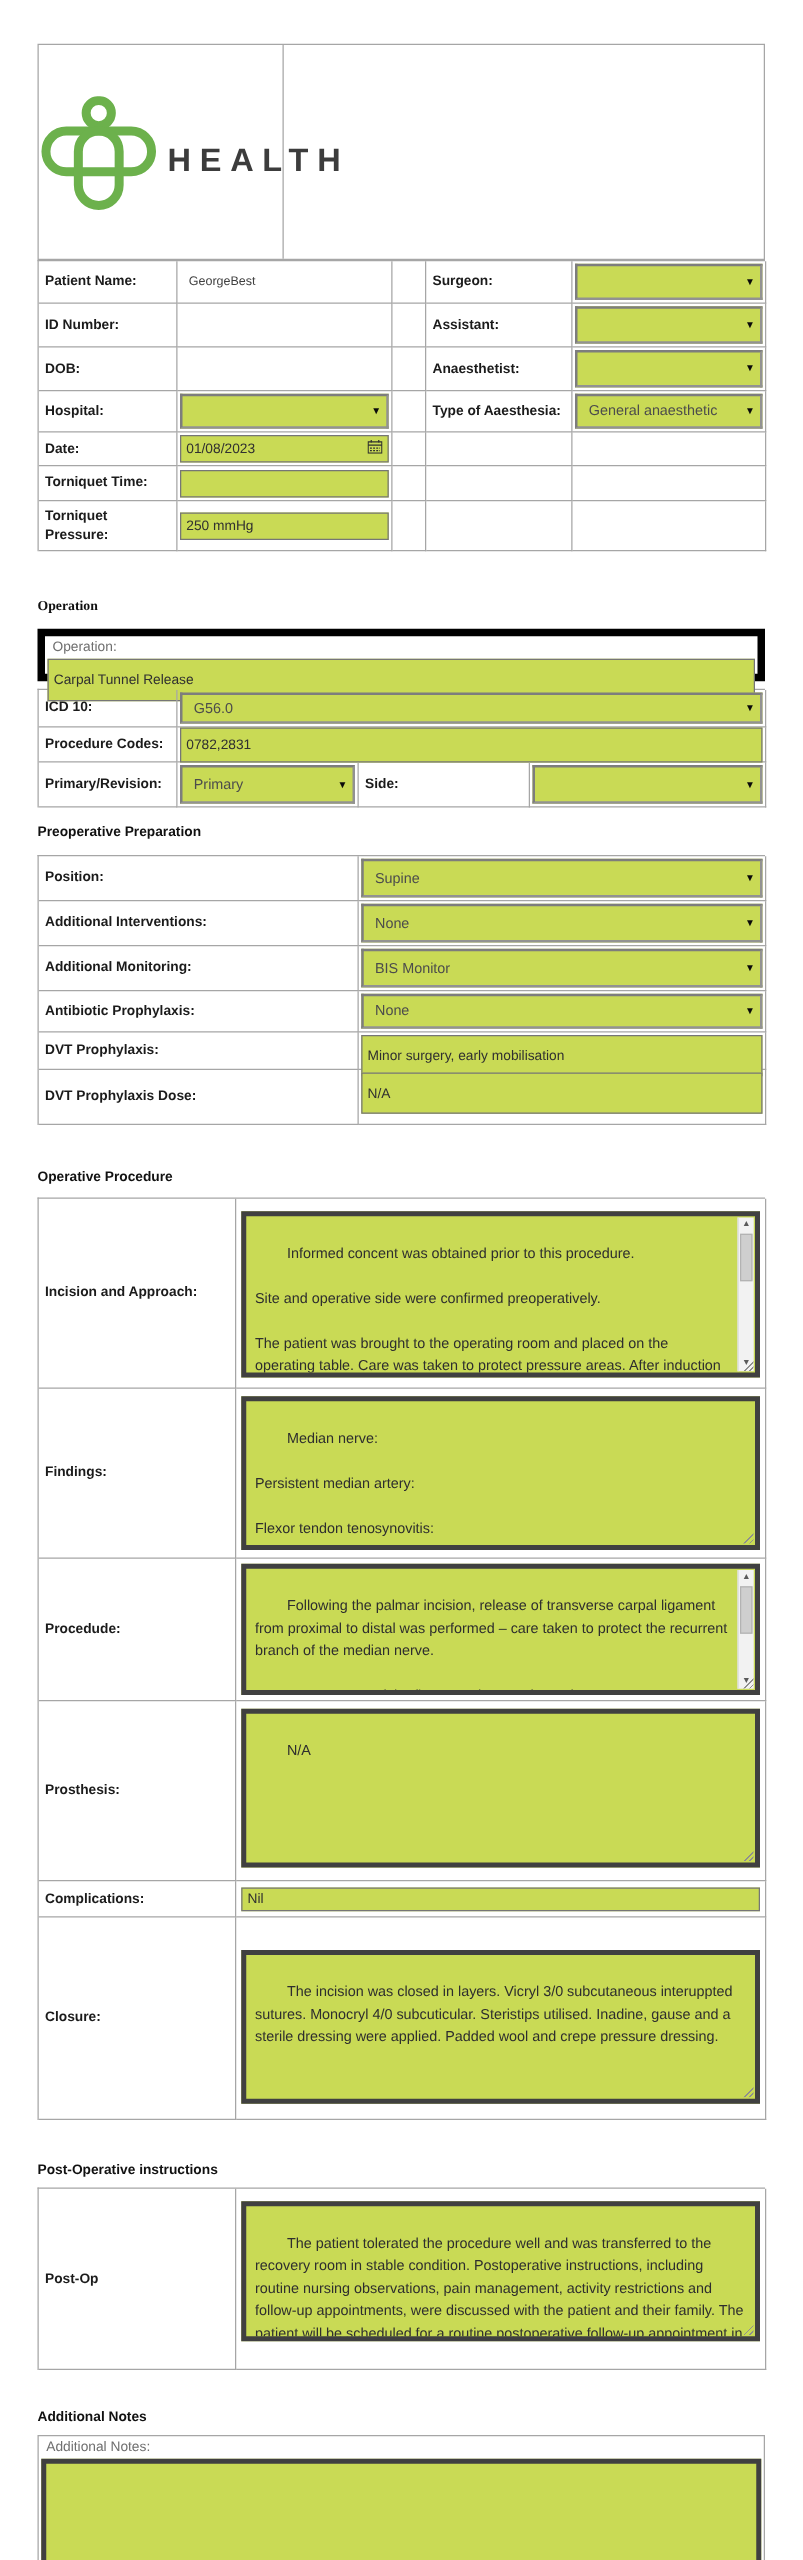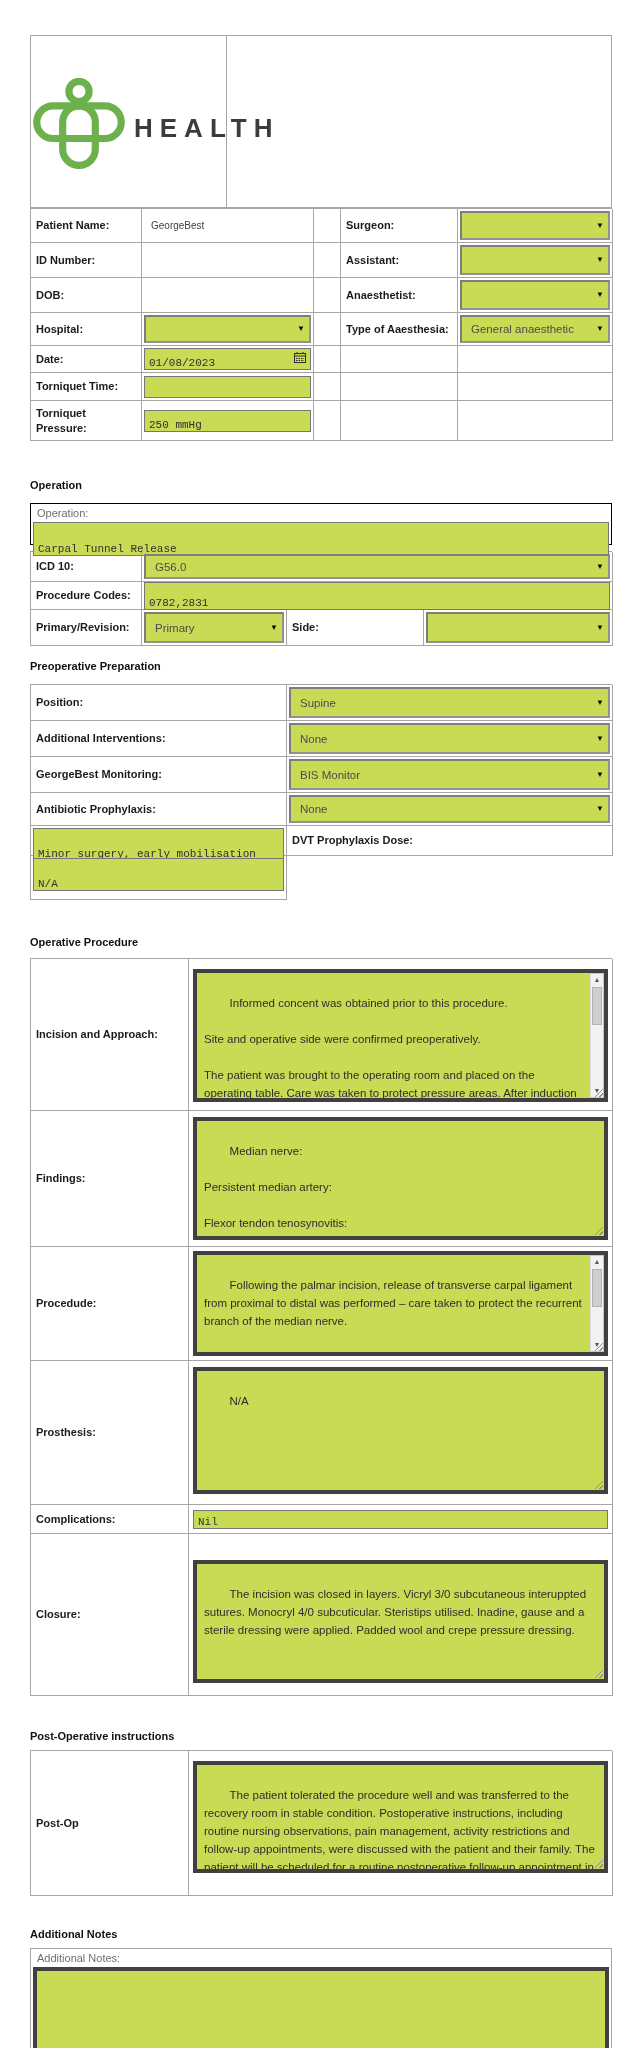--- a/index.html
+++ b/index.html
@@ -17,21 +17,21 @@
 
   
   .dd { flex:1; align-self:stretch; margin:2px; background:#c9da55;
         border:2px solid; border-color:#7d7d7d #929292 #929292 #7d7d7d;
         display:flex; align-items:center; position:relative;
         font-size:11.5px; color:#4c4c4c; padding:0 16px 0 9px; min-width:0; }
   .dd .txt { overflow:hidden; white-space:nowrap; flex:1; }
   .arr { position:absolute; right:4px; top:50%; transform:translateY(-50%);
          font-size:8px; color:#0a0a0a; line-height:1; }
   .inp { background:#c9da55; border:1px solid #767676; font-size:11px; color:#303030;
-         display:flex; align-items:flex-end; padding:0 4px; position:relative;font-family:Liberation Mono, monospace; }
+         display:flex; align-items:center; padding:0 4px; position:relative; }
   .ta  { background:#c9da55; border:4px solid #404040; font-size:11.5px;
          line-height:18px; color:#2e2e2e; white-space:pre-wrap; padding:3px 7px;
          position:relative; overflow:hidden; }
   .ta.scroll { padding-right:20px; }
 
   
   .sb { position:absolute; top:1px; right:1px; bottom:1px; width:13px;
         background:#f2f2f2; border-left:1px solid #dcdcdc; }
   .sb .up, .sb .dn { position:absolute; left:0; width:12px; height:12px;
         font-size:7px; color:#5a5a5a; display:flex; align-items:center;
@@ -61,21 +61,21 @@
 
   
   .pt { grid-template-columns:111px 172px 27px 117px 155px;
         grid-template-rows:34px 35px 35px 33px 27px 28px 40px; }
   .pval { font-size:10px; color:#3f3f3f; padding-left:9px; }
 
   .dateinp { flex:1; align-self:center; margin:0 2px; height:22px; }
   .calicon { position:absolute; right:4px; top:50%; transform:translateY(-50%); }
 
   
-  .opbox { border:1px solid #000000; margin-top:12px; height:42px; padding:1px 2px; }
+  .opbox { border:6px solid #000000; margin-top:12px; height:42px; padding:1px 2px; }
   .opbox .inp { margin-top:1px; height:34px; }
   .icd { grid-template-columns:111px 145px 137px 189px;
          grid-template-rows:30px 28px 36px; margin-top:6px; }
   .span3 { grid-column:2 / 5; }
   .inp.slim { margin:2px; flex:1; align-self:center; height:28px; }
 
   
   .preop { grid-template-columns:256px 326px;
            grid-template-rows:36px 36px 36px 33px 30px 44px; }
   .inp.topline { margin:2px; flex:1; align-self:flex-start; height:33px; }
@@ -90,21 +90,21 @@
   .ta.prosthesis{ margin:6px 4px 10px 4px; }
   .ta.closure   { margin:26px 4px 12px 4px; }
   .inp.nil { margin:4px; flex:1; align-self:center; height:19px; }
 
   
   .postop { grid-template-columns:158px 424px; grid-template-rows:145px; }
   .ta.postoptext { margin:10px 4px 22px 4px; align-self:stretch; flex:1; }
   .notesbox { border:1px solid #a6a6a6; margin-top:8px; padding:1px 2px 4px 2px; }
   .ta.notes { height:120px; margin-top:1px; }
 
-  .mt-op   { margin-top:38px; }
+  .mt-op   { margin-top:38px;font-family:Liberation Serif, serif; }
   .mt-pre  { margin-top:14px; margin-bottom:12px; }
   .mt-oper { margin-top:36px; margin-bottom:10px; }
   .mt-post { margin-top:34px; margin-bottom:8px; }
   .mt-notes{ margin-top:32px; }
 </style>
 </head>
 <body>
 
 <div class="page">
 
@@ -265,34 +265,35 @@
       <span class="arr">▼</span>
     </div>
       </div>
     <div class="lbl">Additional Interventions:</div>
     <div>
         <div class="dd">
       <span class="txt">None</span>
       <span class="arr">▼</span>
     </div>
       </div>
-    <div class="lbl">GeorgeBest Monitoring:</div>
+    <div class="lbl">Additional Monitoring:</div>
     <div>
         <div class="dd">
       <span class="txt">BIS Monitor</span>
       <span class="arr">▼</span>
     </div>
       </div>
     <div class="lbl">Antibiotic Prophylaxis:</div>
     <div>
         <div class="dd">
       <span class="txt">None</span>
       <span class="arr">▼</span>
     </div>
       </div>
+    <div class="lbl">DVT Prophylaxis:</div>
     <div>
         <div class="inp topline">
       <span>Minor surgery, early mobilisation</span>
     </div>
       </div>
     <div class="lbl">DVT Prophylaxis Dose:</div>
     <div>
         <div class="inp topline">
       <span>N/A</span>
     </div>

